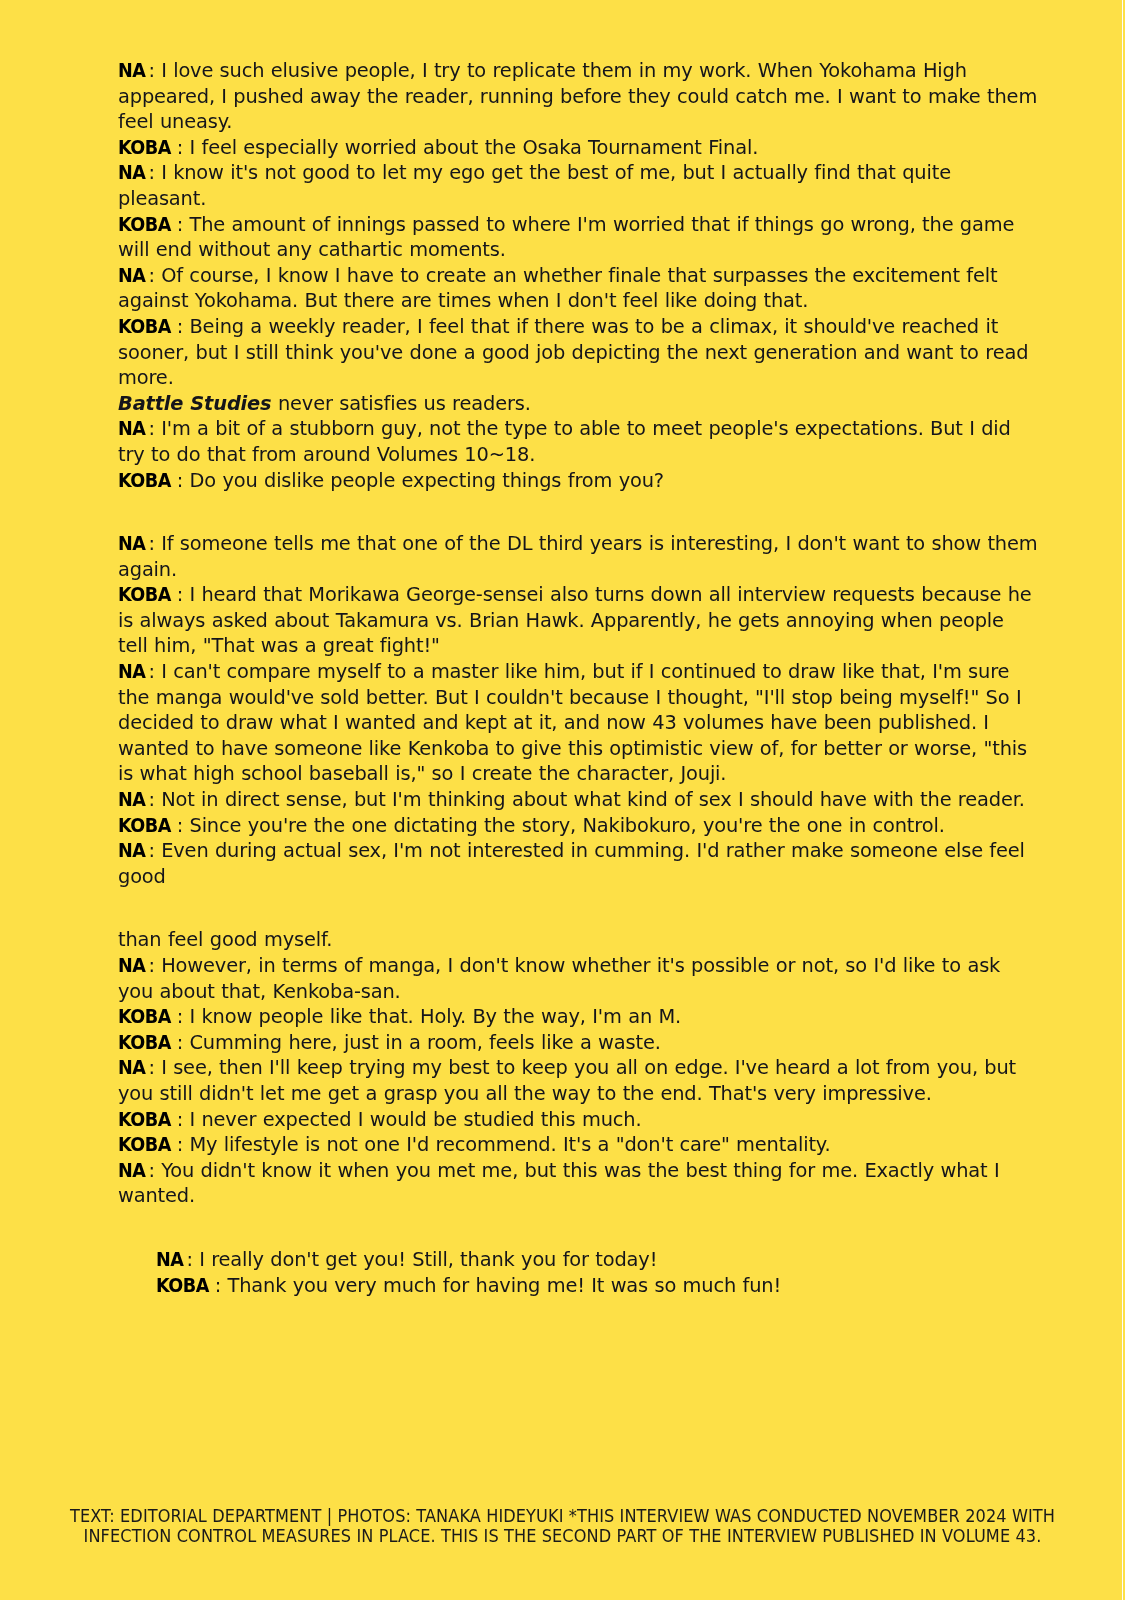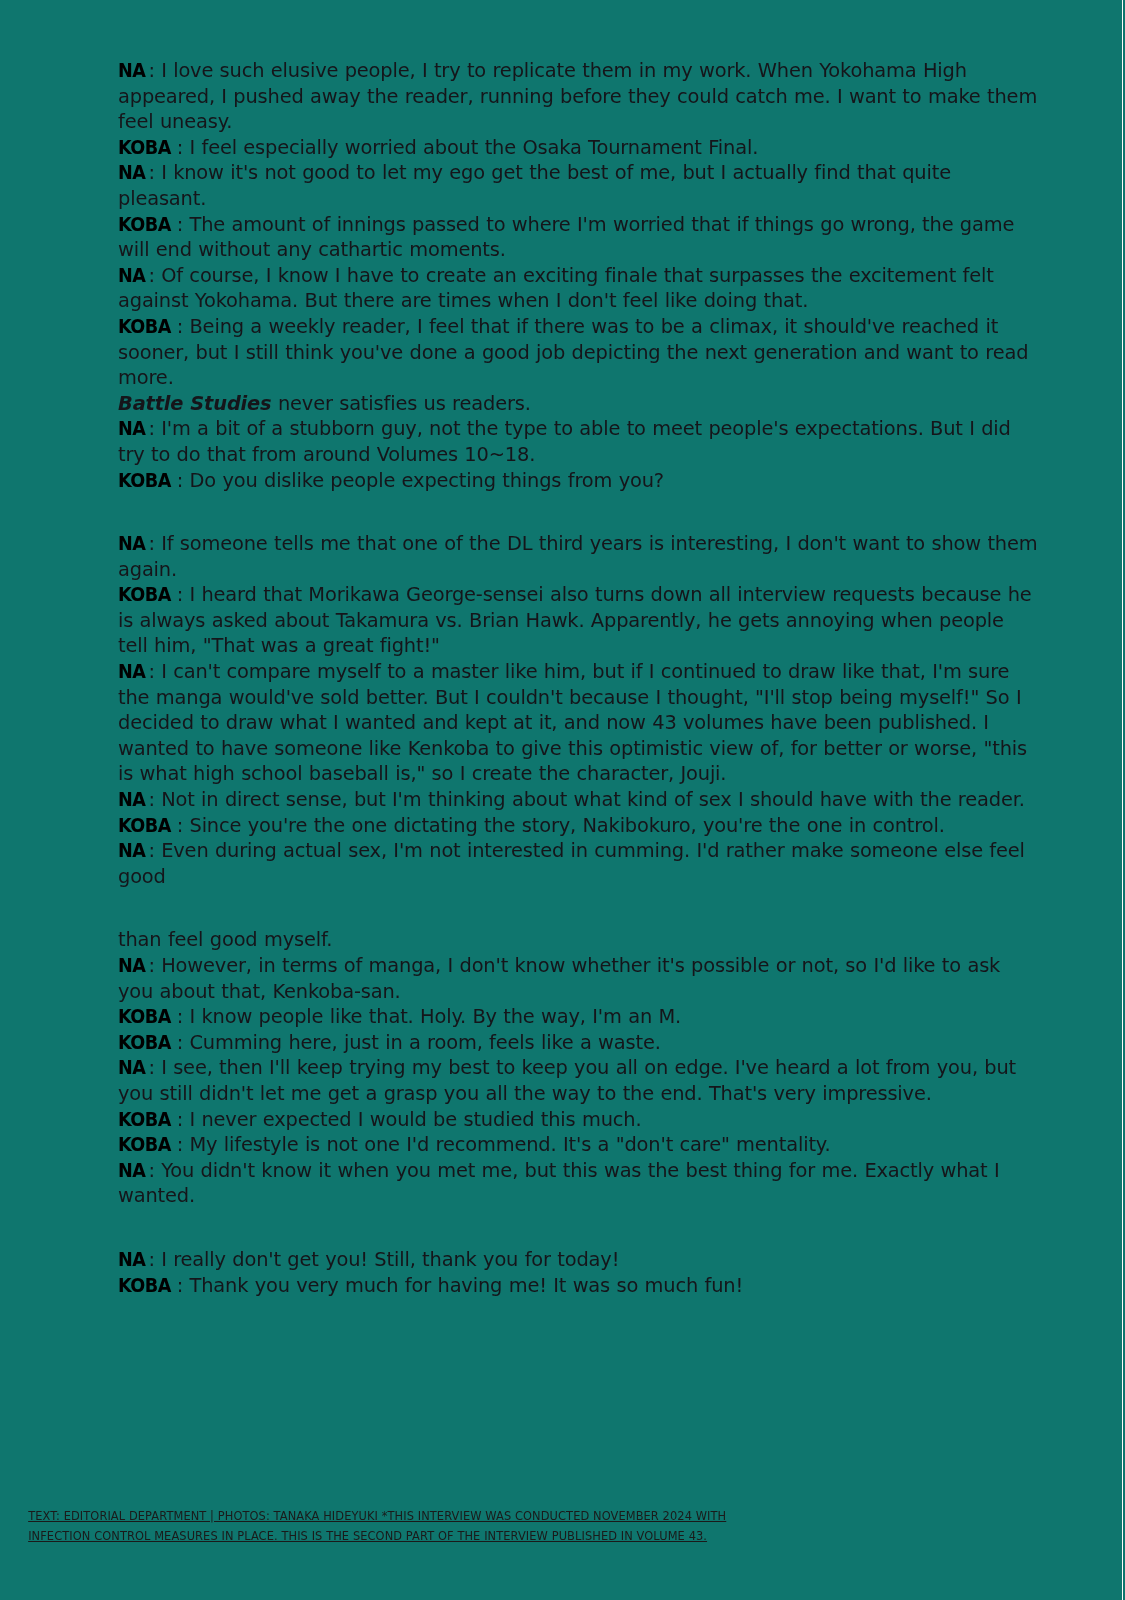--- a/index.html
+++ b/index.html
@@ -6,21 +6,21 @@
   html, body {
     margin: 0;
     padding: 0;
     background: #ffffff;
   }
 
   .page {
     position: relative;
     width: 1125px;
     height: 1600px;
-    background: #0f766e;
+    background: #fde047;
     box-sizing: border-box;
     overflow: hidden;
     font-family: "DejaVu Sans", sans-serif;
     color: #111111;
   }
 
   
   .page-edge-right {
     position: absolute;
     top: 0;
@@ -46,20 +46,21 @@
     color: #15151a;
     text-align: left;
     word-spacing: 0.4px;
   }
 
   .dialogue-block + .dialogue-block {
     margin-top: 38px;
   }
 
   .block-closing {
+    margin-left: 38px;
     margin-top: 46px;
   }
 
   .line {
     display: block;
   }
 
   .speaker {
     font-family: "DejaVu Sans", sans-serif;
     font-weight: bold;
@@ -74,26 +75,26 @@
   .title-italic {
     font-style: italic;
     font-weight: bold;
   }
 
   .footer {
     position: absolute;
     left: 0;
     right: 0;
     top: 1506px;
+    text-align: center;
     font-family: "DejaVu Sans", sans-serif;
-    font-size: 12px;
+    font-size: 17px;
     line-height: 20px;
     letter-spacing: 0.1px;
     color: #1a1a1a;
-    text-decoration: underline;
   }
 
   .footer-line {
     display: block;
     transform: scaleX(0.95);
   }
 </style>
 </head>
 <body>
 
@@ -101,21 +102,21 @@
 
   <div class="page-edge-right"></div>
 
   <div class="content">
     <div id="blocks-container">
         <p class="dialogue-block">
           <span class="line"><span class="speaker">NA</span><span>: </span><span>I love such elusive people, I try to replicate them in my work. When Yokohama High appeared, I pushed away the reader, running before they could catch me. I want to make them feel uneasy.</span></span>
           <span class="line"><span class="speaker">KOBA</span><span>: </span><span>I feel especially worried about the Osaka Tournament Final.</span></span>
           <span class="line"><span class="speaker">NA</span><span>: </span><span>I know it's not good to let my ego get the best of me, but I actually find that quite pleasant.</span></span>
           <span class="line"><span class="speaker">KOBA</span><span>: </span><span>The amount of innings passed to where I'm worried that if things go wrong, the game will end without any cathartic moments.</span></span>
-          <span class="line"><span class="speaker">NA</span><span>: </span><span>Of course, I know I have to create an exciting finale that surpasses the excitement felt against Yokohama. But there are times when I don't feel like doing that.</span></span>
+          <span class="line"><span class="speaker">NA</span><span>: </span><span>Of course, I know I have to create an whether finale that surpasses the excitement felt against Yokohama. But there are times when I don't feel like doing that.</span></span>
           <span class="line"><span class="speaker">KOBA</span><span>: </span><span>Being a weekly reader, I feel that if there was to be a climax, it should've reached it sooner, but I still think you've done a good job depicting the next generation and want to read more.</span></span>
           <span class="line"><span class="title-italic">Battle Studies</span><span> never satisfies us readers.</span></span>
           <span class="line"><span class="speaker">NA</span><span>: </span><span>I'm a bit of a stubborn guy, not the type to able to meet people's expectations. But I did try to do that from around Volumes 10~18.</span></span>
           <span class="line"><span class="speaker">KOBA</span><span>: </span><span>Do you dislike people expecting things from you?</span></span>
         </p>
         <p class="dialogue-block">
           <span class="line"><span class="speaker">NA</span><span>: </span><span>If someone tells me that one of the DL third years is interesting, I don't want to show them again.</span></span>
           <span class="line"><span class="speaker">KOBA</span><span>: </span><span>I heard that Morikawa George-sensei also turns down all interview requests because he is always asked about Takamura vs. Brian Hawk. Apparently, he gets annoying when people tell him, "That was a great fight!"</span></span>
           <span class="line"><span class="speaker">NA</span><span>: </span><span>I can't compare myself to a master like him, but if I continued to draw like that, I'm sure the manga would've sold better. But I couldn't because I thought, "I'll stop being myself!" So I decided to draw what I wanted and kept at it, and now 43 volumes have been published. I wanted to have someone like Kenkoba to give this optimistic view of, for better or worse, "this is what high school baseball is," so I create the character, Jouji.</span></span>
           <span class="line"><span class="speaker">NA</span><span>: </span><span>Not in direct sense, but I'm thinking about what kind of sex I should have with the reader.</span></span>

